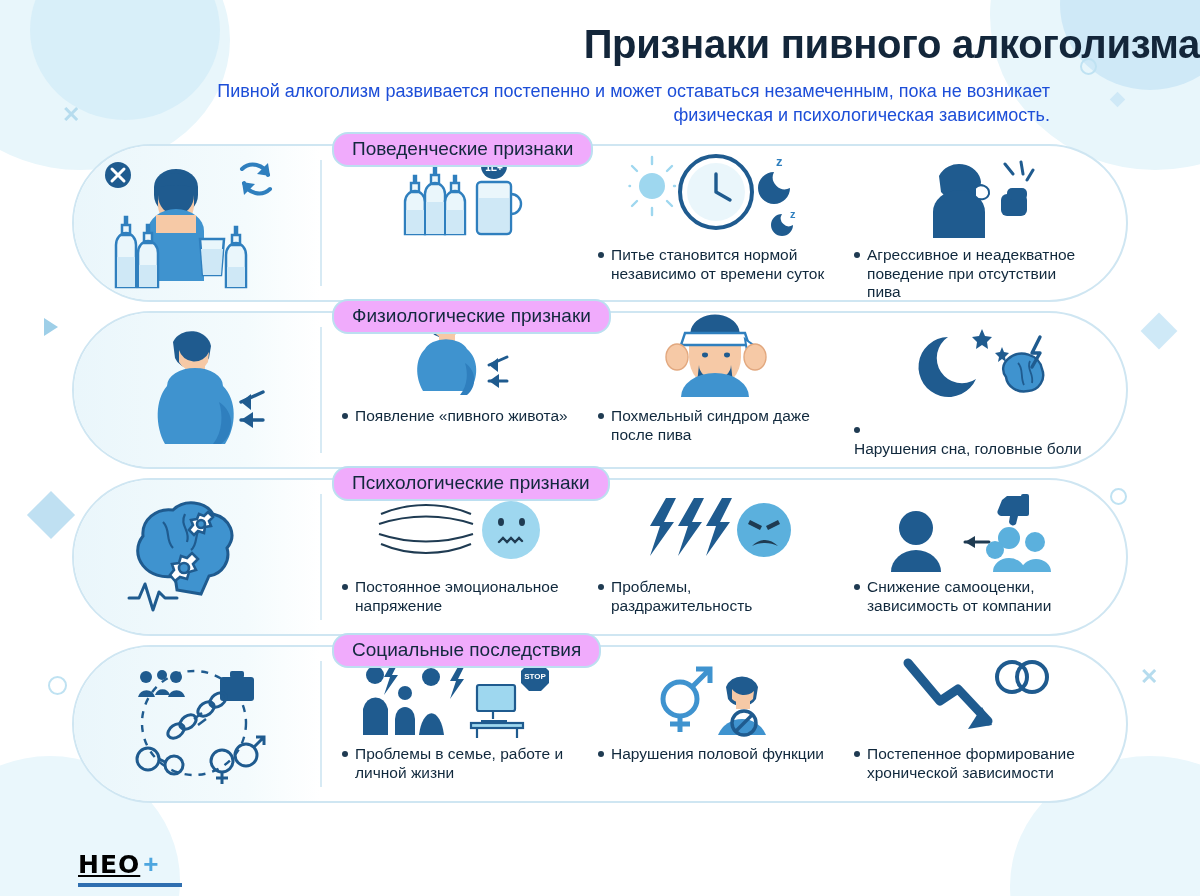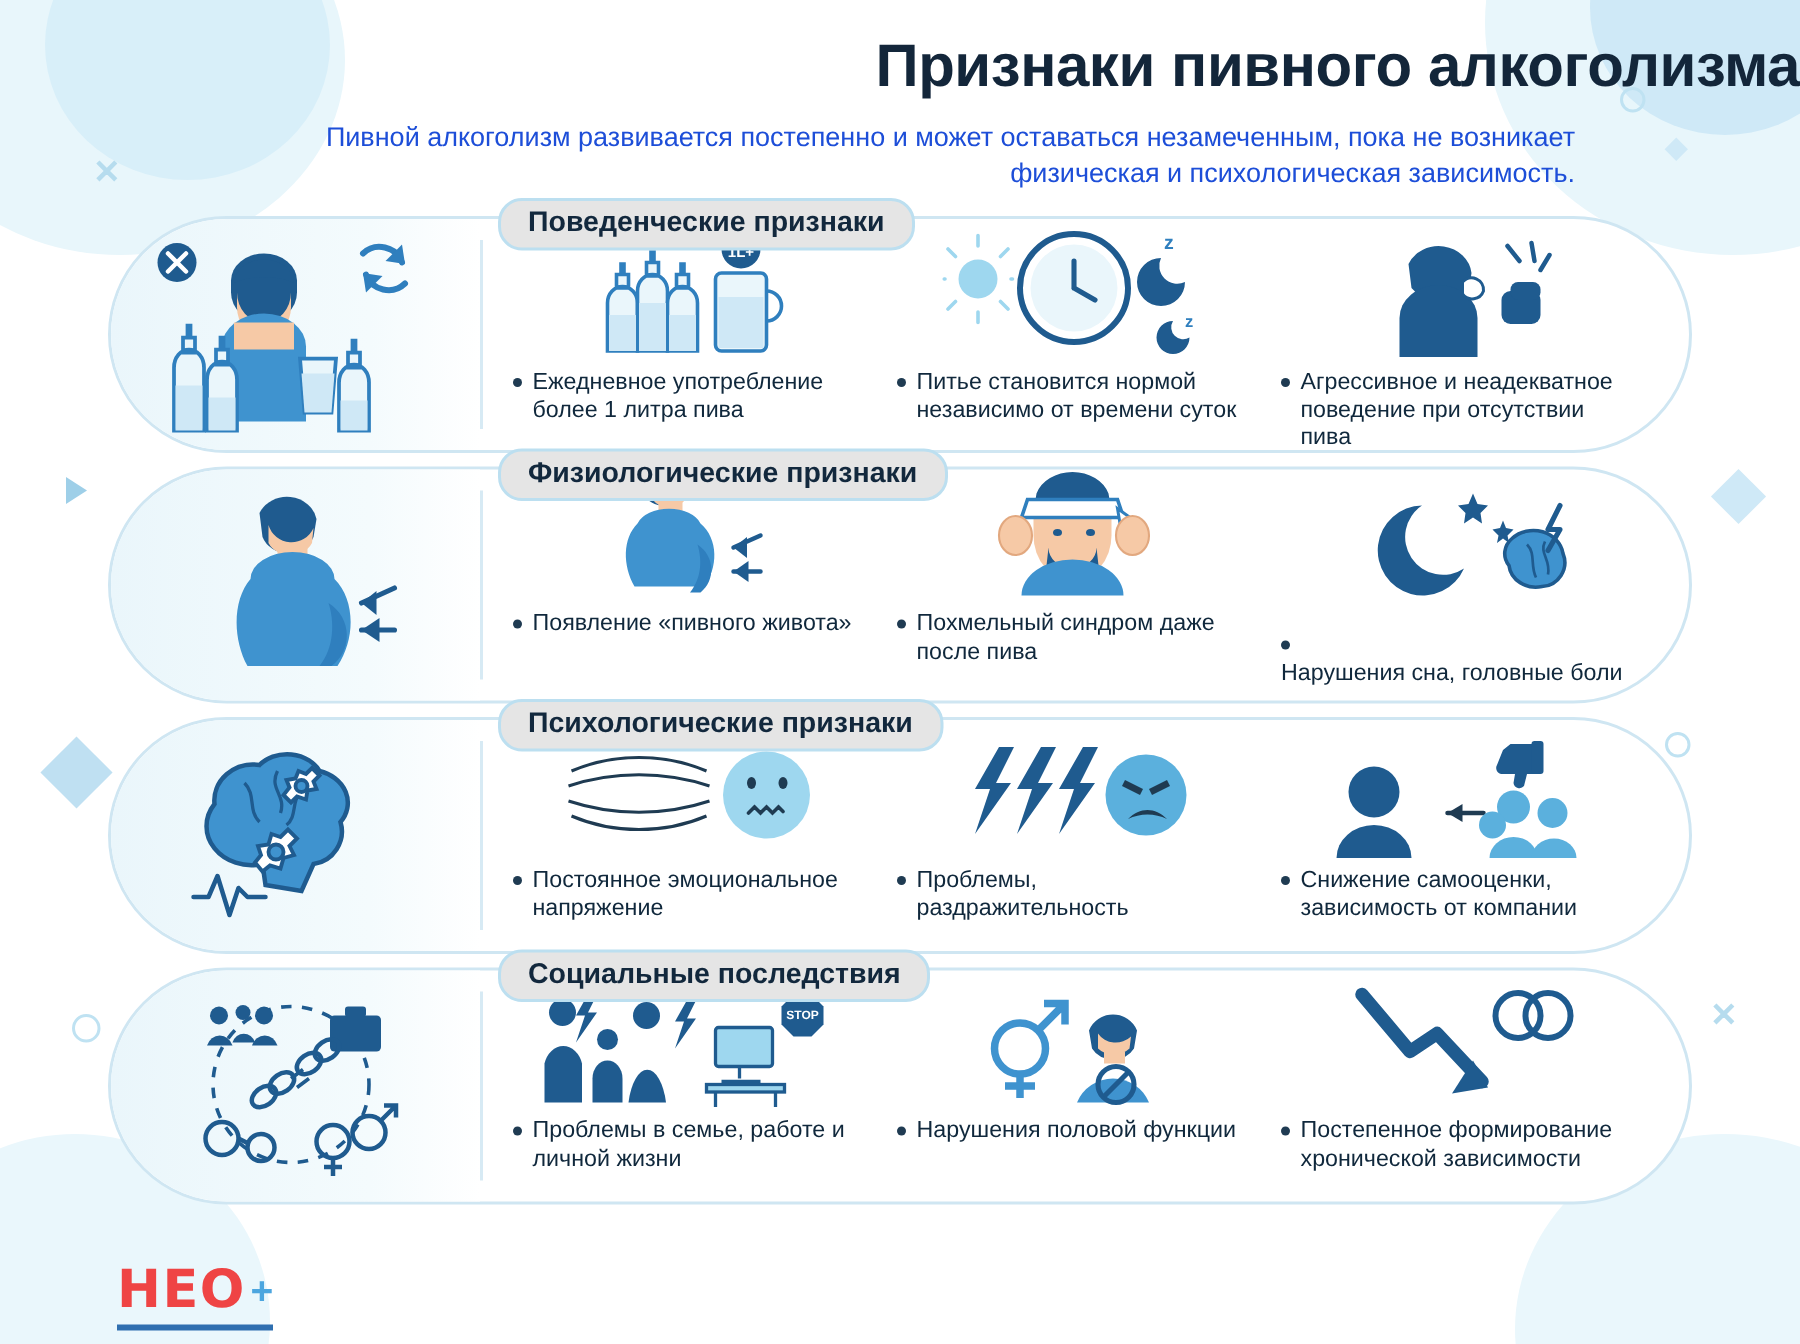--- a/index.html
+++ b/index.html
@@ -96,26 +96,26 @@
     border-radius: 80px;
     background: #ffffff;
     box-sizing: border-box;
     display: flex;
     align-items: stretch;
   }
   .section-label {
     position: absolute;
     top: -14px;
     left: 258px;
-    background: #e5e5e5;
+    background: #f0abfc;
     border: 2px solid #bcdff0;
     border-radius: 16px;
     padding: 4px 18px 5px;
     font-size: 19px;
-    font-weight: 700;
+    font-weight: 400;
     color: #12283d;
     white-space: nowrap;
     z-index: 4;
   }
   .hero {
     width: 246px;
     flex: 0 0 246px;
     background: linear-gradient(90deg, #eaf6fb 0%, #f4fbfd 70%, #ffffff 100%);
     border-radius: 78px 0 0 78px;
     display: flex;
@@ -177,25 +177,26 @@
   
   .logo {
     position: absolute;
     left: 78px;
     bottom: 16px;
     display: flex;
     align-items: center;
     gap: 2px;
   }
   .logo-text {
-    font-size: 35px;
+    font-size: 25px;
     font-weight: 700;
-    color: #ef4444;
+    color: #000000;
     letter-spacing: 1px;
     font-family: "DejaVu Sans", sans-serif;
+    text-decoration: underline;
   }
   .logo-plus {
     font-size: 26px;
     font-weight: 700;
     color: #4da6df;
     margin-left: 1px;
   }
   .logo-underline {
     position: absolute;
     left: 0; bottom: -7px;
@@ -284,24 +285,20 @@
               <rect x="41" y="50" width="18" height="32" fill="#cfe8f6"></rect>
               <rect x="61" y="58" width="18" height="24" fill="#cfe8f6"></rect>
 
               <rect x="92" y="30" width="34" height="52" rx="4" fill="#eaf6fb" stroke="#2f7fbe" stroke-width="2.4"></rect>
               <rect x="94" y="46" width="30" height="34" fill="#cfe8f6"></rect>
               <path d="M126 42 a10 10 0 0 1 0 20" fill="none" stroke="#2f7fbe" stroke-width="2.4"></path>
               <circle cx="109" cy="14" r="13" fill="#1f5b8f"></circle>
               <text x="109" y="19" font-size="10" font-weight="700" fill="#ffffff" text-anchor="middle" font-family="Liberation Sans, sans-serif">1L+</text>
             </svg>
           </div>
-          <div class="item-text">
-            <span class="bullet"></span>
-            <span>Ежедневное употребление более 1 литра пива</span>
-          </div>
         </div>
 
         <div class="item">
           <div class="item-icon">
             <svg width="185" height="86" viewBox="0 0 185 86">
               <circle cx="28" cy="34" r="13" fill="#9ed7ef"></circle>
               <g stroke="#9ed7ef" stroke-width="2.4" stroke-linecap="round">
                 <path d="M28 12 v-7 M28 56 v7 M6 34 h-0.5 M50 34 h1 M13 19 l-5 -5 M43 49 l5 5 M13 49 l-5 5 M43 19 l5 -5"></path>
               </g>
               <circle cx="92" cy="40" r="36" fill="#ffffff" stroke="#1f5b8f" stroke-width="4"></circle>

